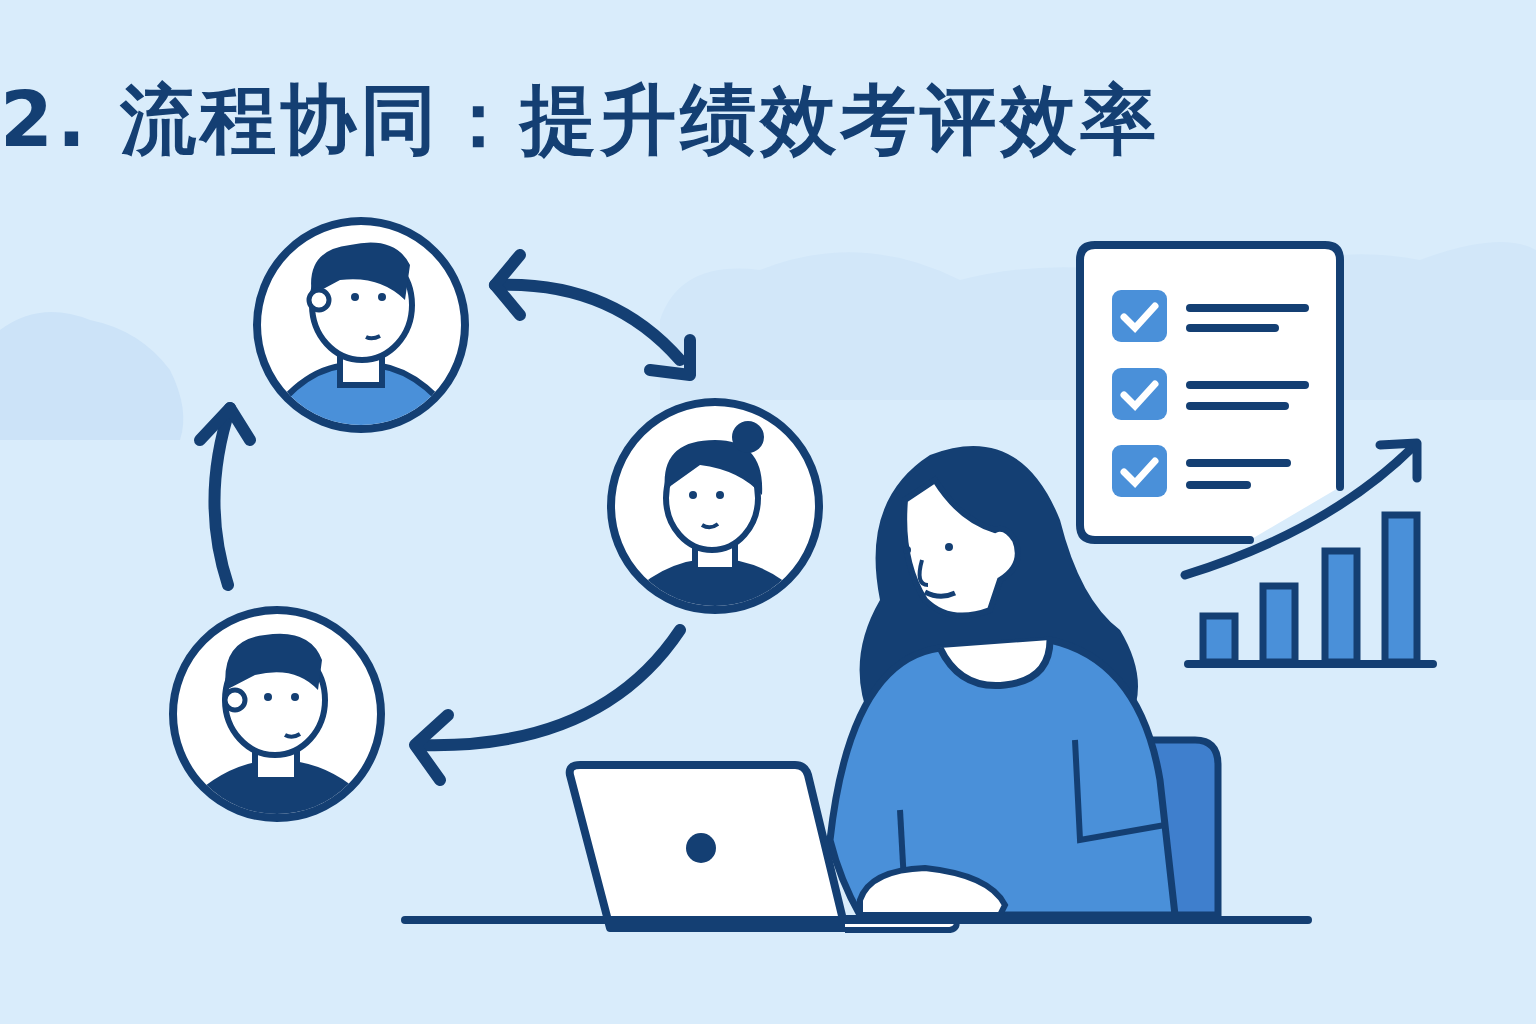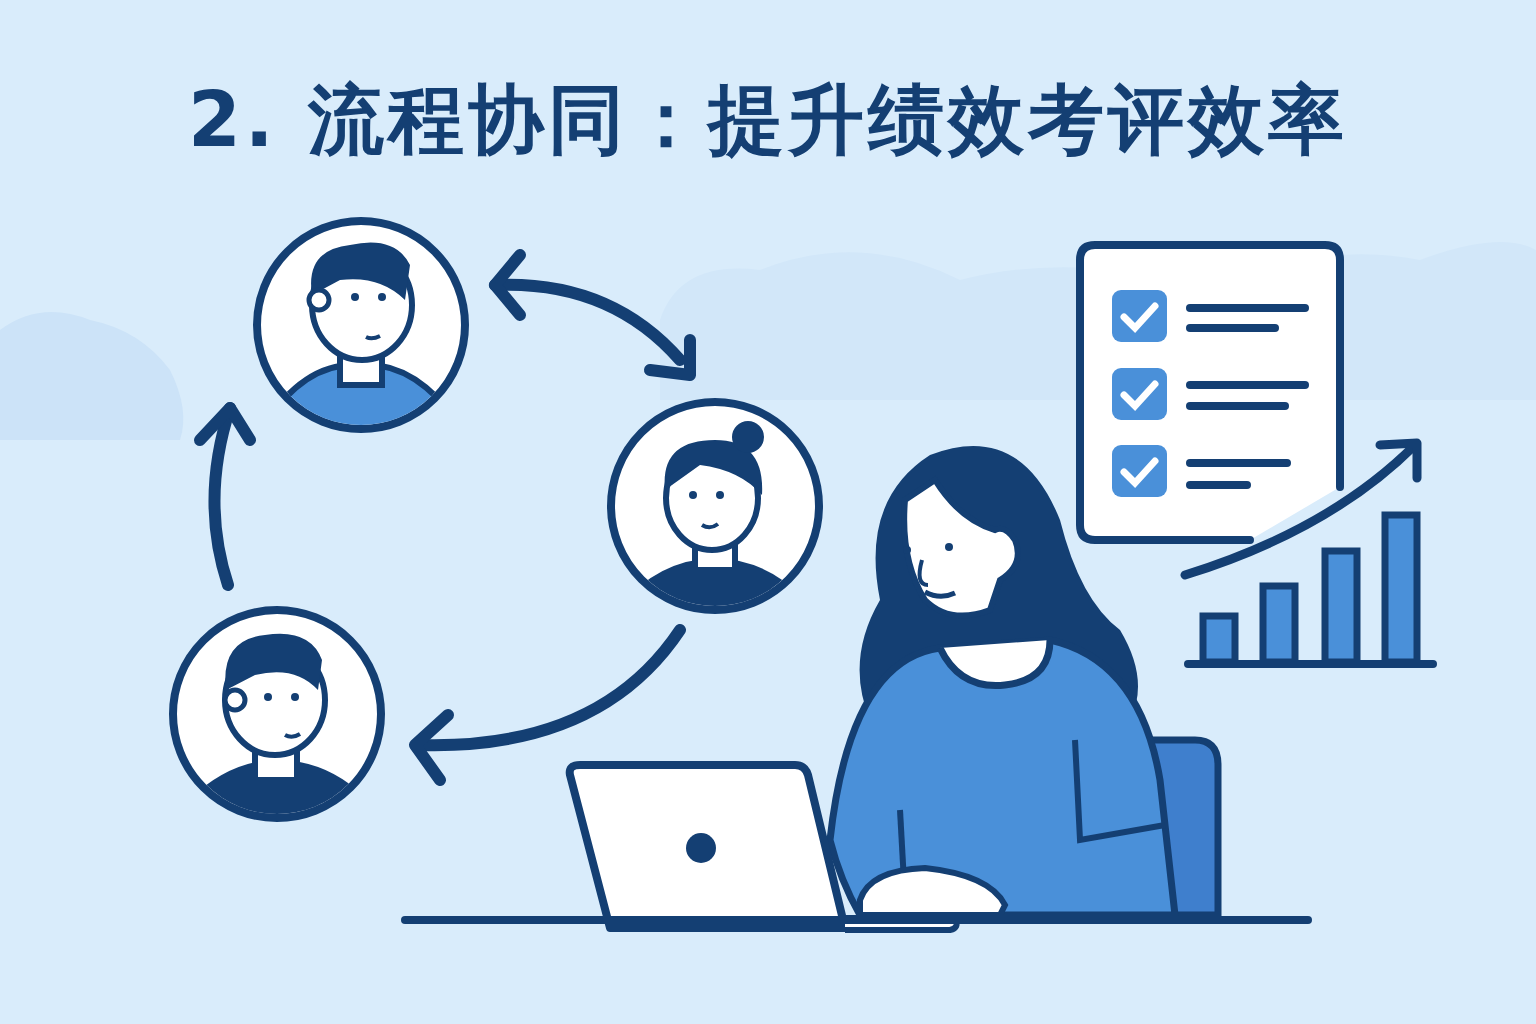--- a/index.html
+++ b/index.html
@@ -1,18 +1,18 @@
 <!DOCTYPE html>
 <html><head>
 <meta charset="utf-8">
 <style>
   html,body{margin:0;padding:0;}
   body{width:1536px;height:1024px;overflow:hidden;background:#d9ecfb;font-family:"DejaVu Sans",sans-serif;position:relative;}
   .bg{position:absolute;inset:0;}
-  .title{position:absolute;left:0;top:70px;width:1536px;text-align:center;font-size:76px;font-weight:bold;color:#143f73;letter-spacing:4px;}
+  .title{position:absolute;left:0;top:70px;width:1536px;font-size:76px;font-weight:bold;color:#143f73;letter-spacing:4px;}
   svg{position:absolute;left:0;top:0;}
 </style>
 </head>
 <body>
 
 <svg class="bg" width="1536" height="1024" viewBox="0 0 1536 1024">
   <rect width="1536" height="1024" fill="#d9ecfb"></rect>
   <path d="M0 330 Q40 300 90 320 Q140 330 170 370 Q190 410 180 440 L0 440 Z" fill="#cce3f8"></path>
   <path d="M660 320 Q680 260 760 270 Q860 230 960 280 Q1080 250 1200 290 Q1320 240 1420 260 Q1500 230 1536 250 L1536 400 L660 400 Z" fill="#d2e7f9"></path>
 </svg>

